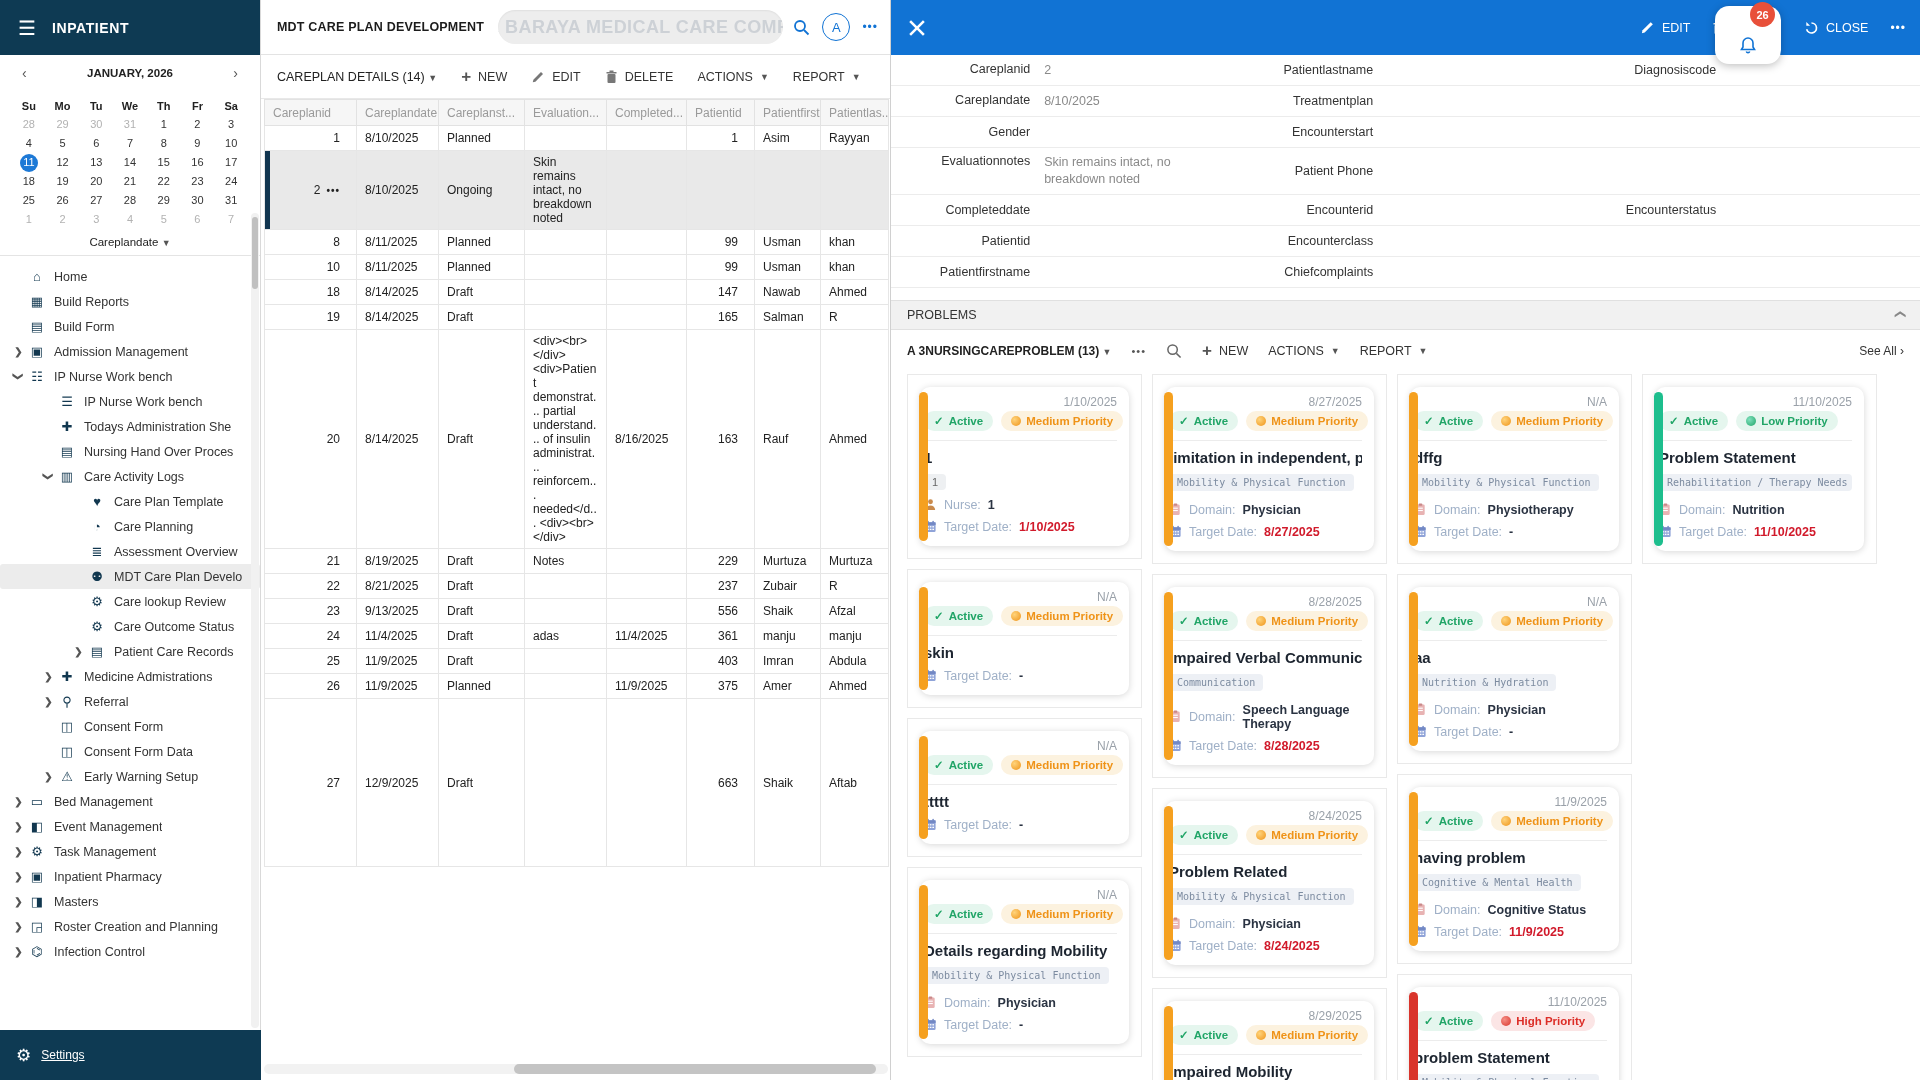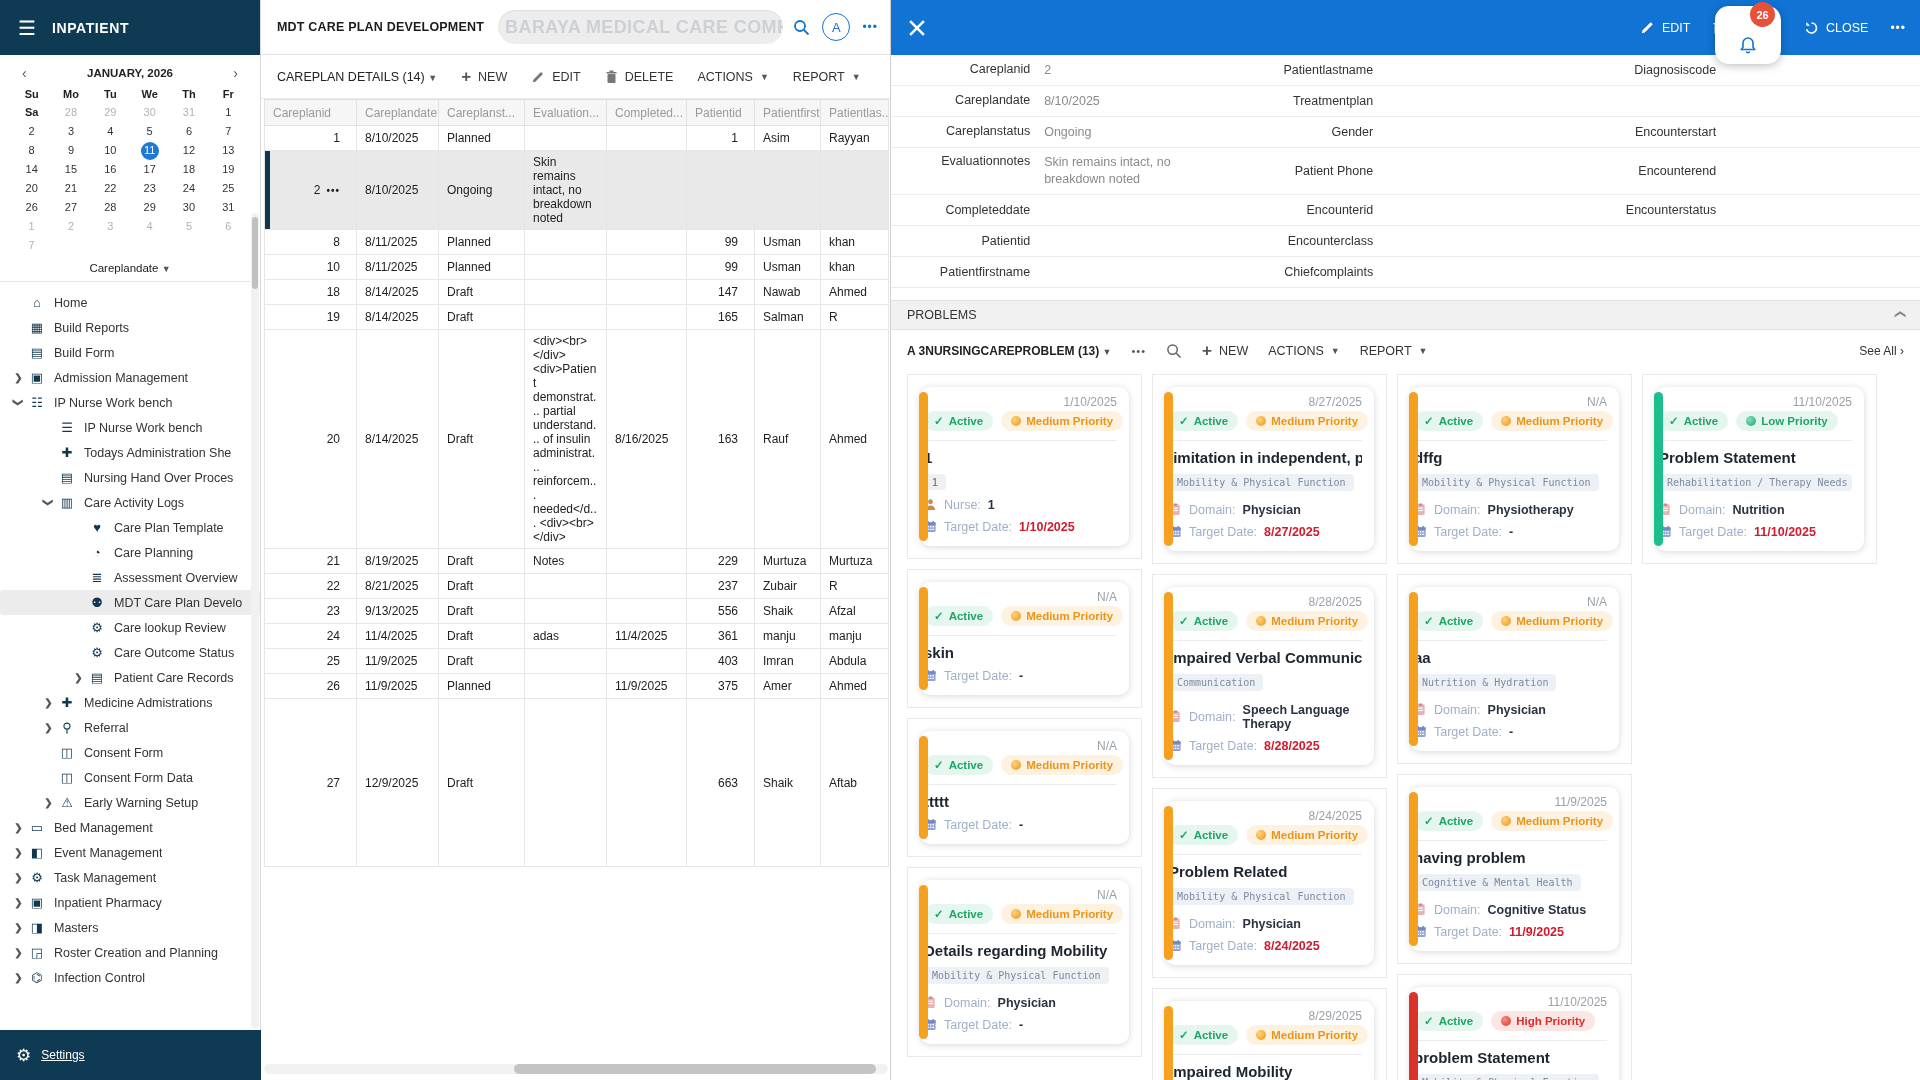--- a/index.html
+++ b/index.html
@@ -9,21 +9,21 @@
   
   .sidebar { position:absolute; left:0; top:0; width:261px; height:1080px; background:#fff;
     border-right:1px solid #d9d9d9; }
   .side-header { height:55px; background:#0e3a53; color:#fff; display:flex; align-items:center; gap:16px; padding:0 18px; }
   .hamburger { font-size:20px; cursor:pointer; }
   .brand { font-size:14px; font-weight:bold; letter-spacing:.6px; }
   .calendar { padding:8px 12px 2px 12px; }
   .cal-head { display:flex; align-items:center; justify-content:space-between; padding:2px 6px; }
   .cal-title { font-size:11.5px; font-weight:bold; color:#222; }
   .cal-arrow { color:#555; font-size:14px; cursor:pointer; padding:0 4px; }
-  .cal-grid { display:grid; grid-template-columns:repeat(6,1fr); margin-top:2px; }
+  .cal-grid { display:grid; grid-template-columns:repeat(7,1fr); margin-top:14px; }
   .cal-dow { font-size:11px; font-weight:bold; color:#222; text-align:center; padding:3px 0; }
   .cal-day { font-size:11px; color:#333; text-align:center; height:19px; line-height:19px; cursor:pointer; }
   .cal-day.muted { color:#b2b2b2; }
   .cal-day.sel { position:relative; color:#fff; z-index:1; }
   .cal-day.sel::before { content:""; position:absolute; left:50%; top:50%; width:18px; height:18px;
     transform:translate(-50%,-50%); background:#1d79d6; border-radius:50%; z-index:-1; }
   .filter-row { text-align:center; font-size:11.5px; color:#222; padding:5px 0 7px; border-bottom:1px solid #e4e4e4; }
   .filter-caret { color:#555; font-size:9px; }
   .nav { padding:8px 0 0 0; height:715px; overflow:hidden; }
   .nav-item { display:flex; align-items:center; height:25px; font-size:12.5px; color:#333; cursor:pointer; padding-right:10px; }
@@ -641,43 +641,35 @@
           <span class="det-label">Careplandate</span>
           <span class="det-value">8/10/2025</span>
         </div>
         <div class="det-cell">
           <span class="det-label">Treatmentplan</span>
           <span class="det-value"></span>
         </div>
       </div>
       <div class="det-row">
         <div class="det-cell">
-          <span class="det-label">Careplanstatus</span>
-          <span class="det-value">Ongoing</span>
-        </div>
-        <div class="det-cell">
           <span class="det-label">Gender</span>
           <span class="det-value"></span>
         </div>
         <div class="det-cell">
           <span class="det-label">Encounterstart</span>
           <span class="det-value"></span>
         </div>
       </div>
       <div class="det-row tall">
         <div class="det-cell">
           <span class="det-label">Evaluationnotes</span>
           <span class="det-value">Skin remains intact, no breakdown noted</span>
         </div>
         <div class="det-cell">
           <span class="det-label">Patient Phone</span>
-          <span class="det-value"></span>
-        </div>
-        <div class="det-cell">
-          <span class="det-label">Encounterend</span>
           <span class="det-value"></span>
         </div>
       </div>
       <div class="det-row">
         <div class="det-cell">
           <span class="det-label">Completeddate</span>
           <span class="det-value"></span>
         </div>
         <div class="det-cell">
           <span class="det-label">Encounterid</span>

